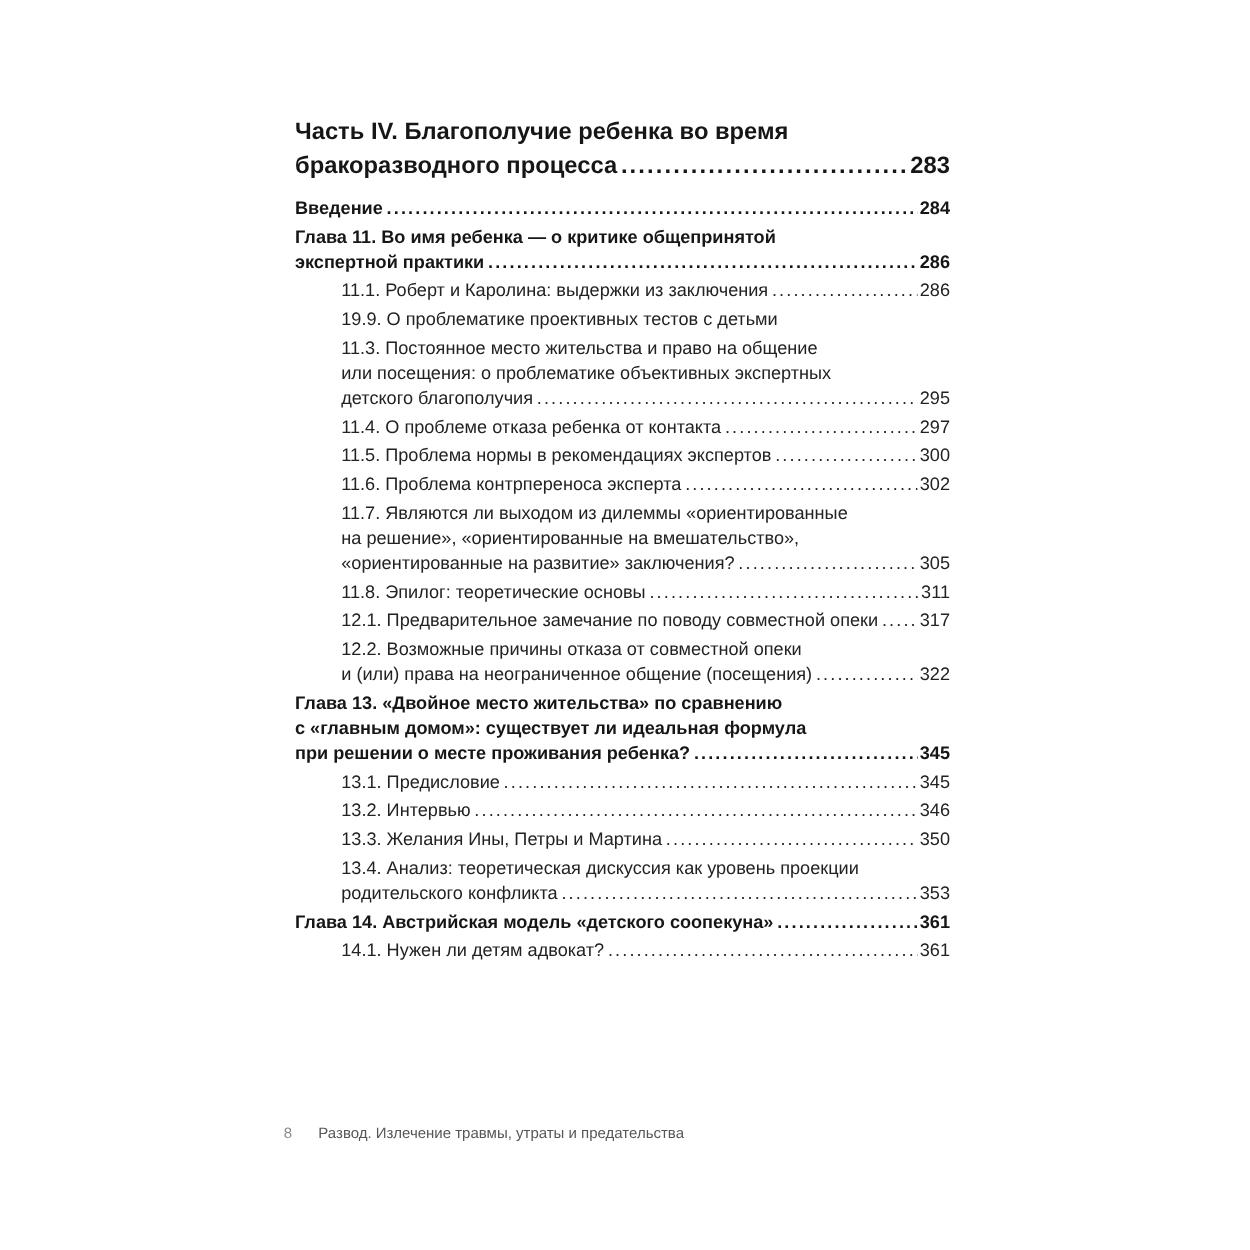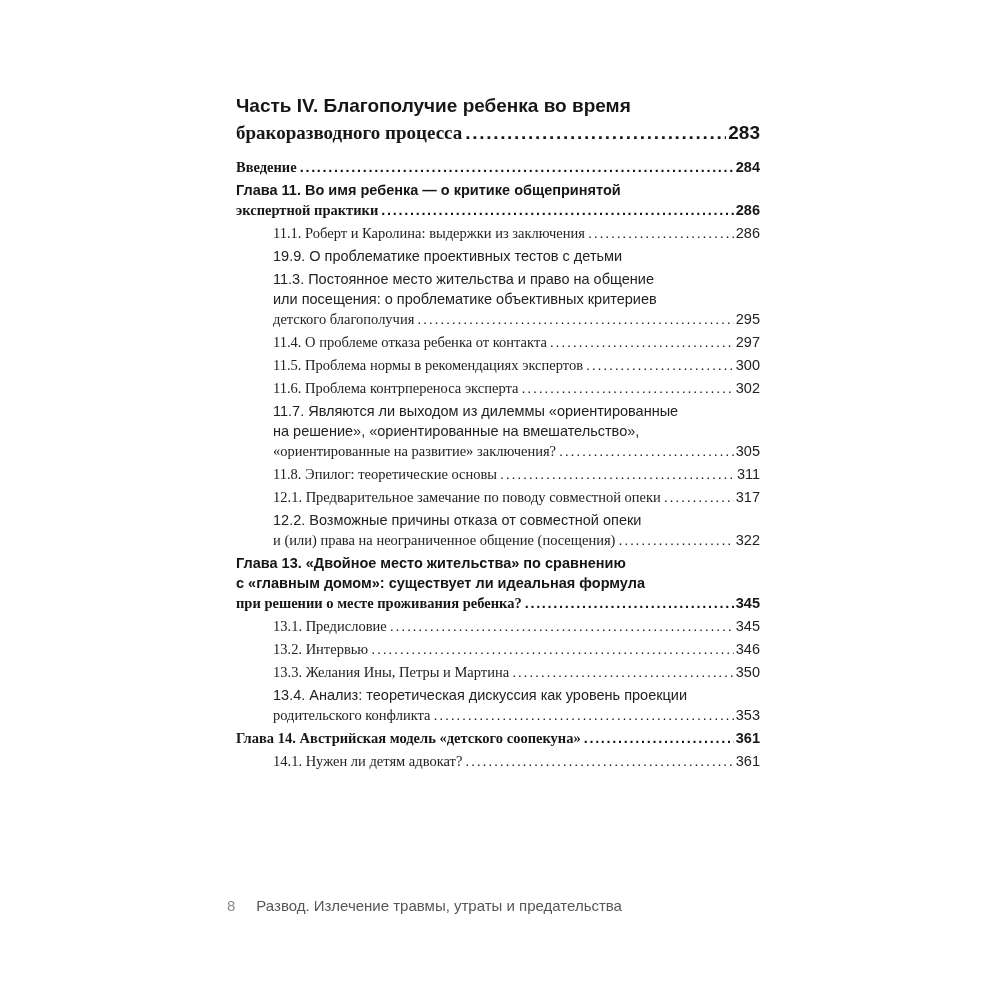--- a/index.html
+++ b/index.html
@@ -45,42 +45,41 @@
     padding-left: 37px;
   }
   .line { white-space: nowrap; }
   .line.last {
     display: flex;
     align-items: baseline;
   }
   .line.last .txt {
     flex: 0 0 auto;
     white-space: nowrap;
-    font-family: Liberation Serif, serif;
   }
   .leader {
     flex: 1 1 auto;
     overflow: hidden;
     white-space: nowrap;
     min-width: 10px;
     margin: 0 2px 0 3px;
   }
   .leader::after {
     content: "..........................................................................................................................................................................................................................................................................................";
     letter-spacing: 1.7px;
   }
   .pageref {
     flex: 0 0 auto;
     white-space: nowrap;
   }
   .footer {
     position: absolute;
     left: 227px;
     top: 896px;
-    font-size: 15px;
+    font-size: 12px;
     line-height: 20px;
   }
   .footer .pagenum {
     color: #8c8c8c;
     display: inline-block;
     margin-right: 21px;
   }
   .footer .running {
     color: #565656;
   }
@@ -118,21 +117,21 @@
           <span class="txt">11.1. Роберт и Каролина: выдержки из заключения</span>
           <span class="leader"></span>
           <span class="pageref">286</span>
         </div>
       </div>
       <div class="entry sub">
         <div class="line">19.9. О проблематике проективных тестов с детьми</div>
       </div>
       <div class="entry sub">
         <div class="line">11.3. Постоянное место жительства и право на общение</div>
-        <div class="line">или посещения: о проблематике объективных критериев</div>
+        <div class="line">или посещения: о проблематике объективных экспертных</div>
         <div class="line last">
           <span class="txt">детского благополучия</span>
           <span class="leader"></span>
           <span class="pageref">295</span>
         </div>
       </div>
       <div class="entry sub">
         <div class="line last">
           <span class="txt">11.4. О проблеме отказа ребенка от контакта</span>
           <span class="leader"></span>

